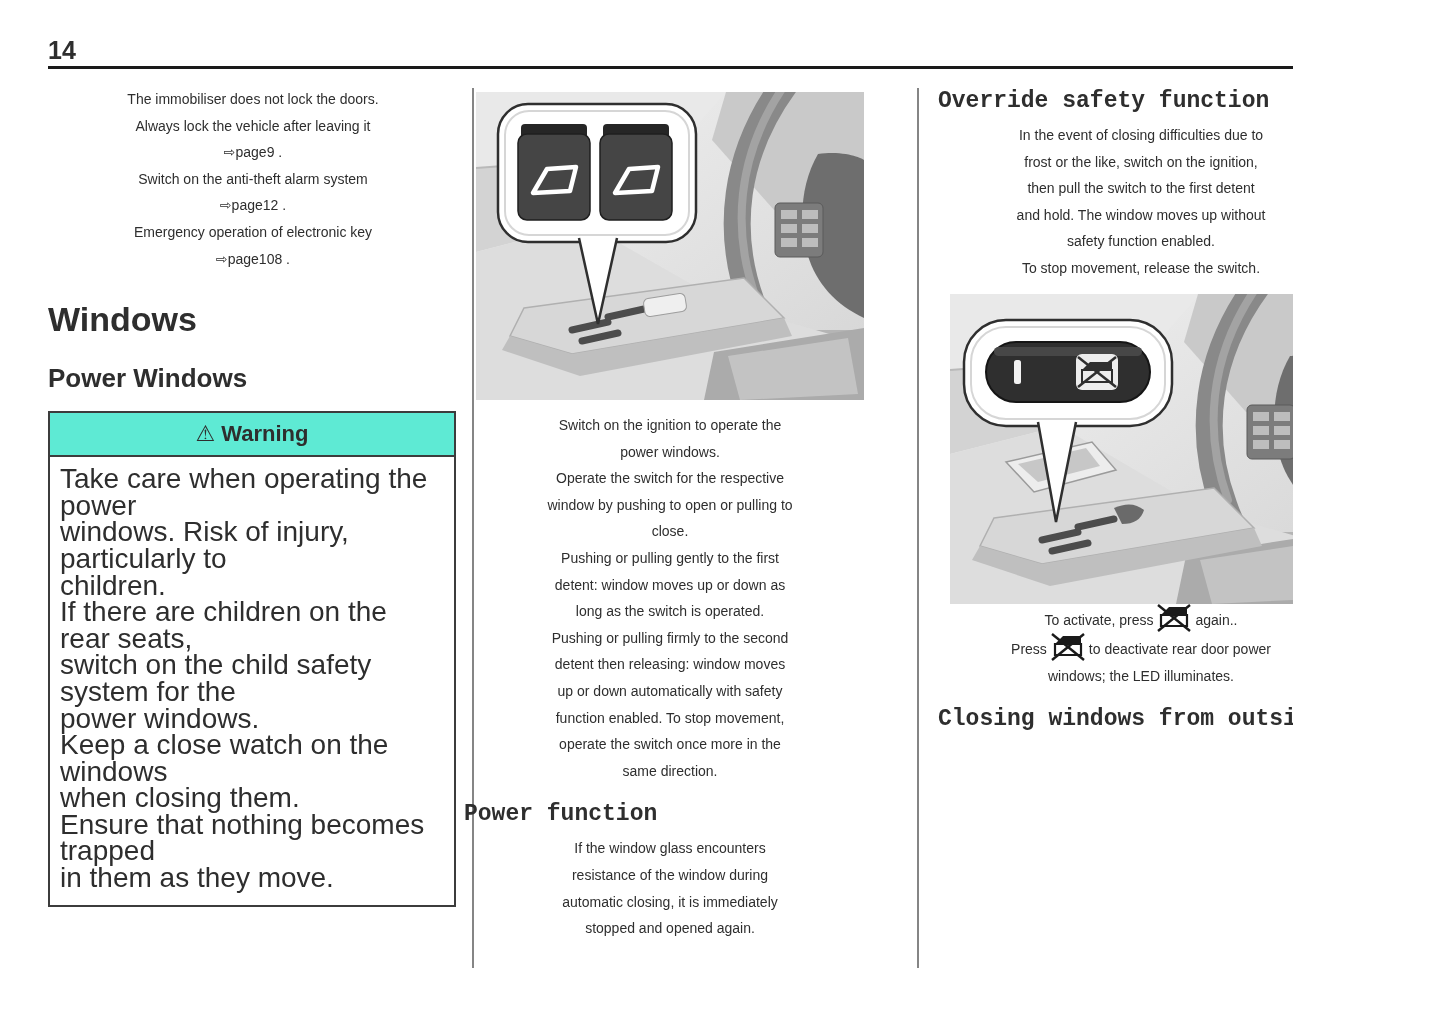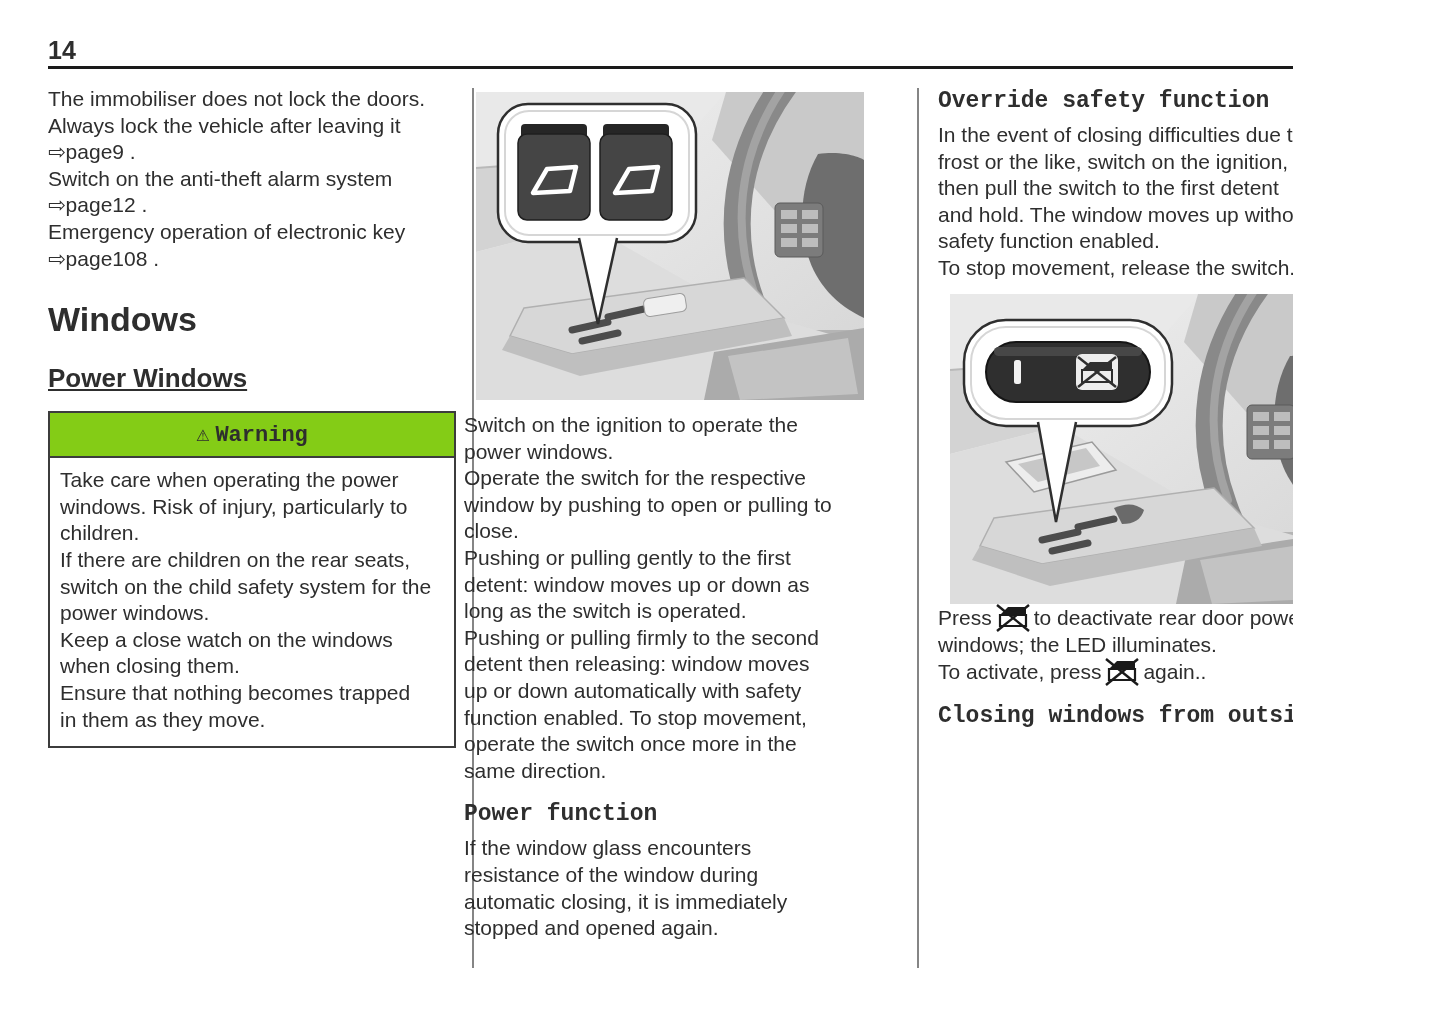--- a/index.html
+++ b/index.html
@@ -13,34 +13,34 @@
   .header-rule{position:absolute;left:48px;top:66px;width:1293px;height:3px;background:#1a1a1a;}
   
   .col{position:absolute;top:86px;}
   .col1{left:48px;width:410px;}
   .col2{left:464px;width:412px;top:88px;}
   .col3{left:938px;width:406px;}
   .vrule{position:absolute;top:88px;width:2px;height:880px;background:#858585;}
   .vrule-1{left:472px;}
   .vrule-2{left:917px;}
 
-  p.body{font-size:21px;line-height:26.6px;margin:0;}
+  p.body{font-size:14px;line-height:26.6px;margin:0;text-align:center;}
   .prewrap{white-space:pre-line;}
 
   h2.big-heading{font-size:34px;font-weight:bold;margin:28px 0 0 0;}
-  h3.sub-heading{font-size:26px;font-weight:bold;margin:24px 0 0 0;text-decoration:underline;}
+  h3.sub-heading{font-size:26px;font-weight:bold;margin:24px 0 0 0;}
   h4.section-heading{font-size:23px;font-weight:bold;margin:17px 0 8px 0;font-family:Liberation Mono, monospace;}
   .col3 h4.first{margin-top:2px;}
 
   
   .warning-box{margin-top:17px;border:2px solid #3c3c3c;width:404px;}
-  .warning-head{background:#84cc16;border-bottom:2px solid #3c3c3c;text-align:center;
-    font-size:22px;font-weight:bold;padding:8px 0;font-family:Liberation Mono, monospace;}
+  .warning-head{background:#5eead4;border-bottom:2px solid #3c3c3c;text-align:center;
+    font-size:22px;font-weight:bold;padding:8px 0;}
   .warning-head .w-icon{font-weight:normal;font-size:22px;margin-right:6px;}
-  .warning-body{padding:9px 10px 13px 10px;font-size:21px;line-height:26.6px;}
+  .warning-body{padding:9px 10px 13px 10px;font-size:28px;line-height:26.6px;}
 
   figure{margin:0;}
   .fig1{margin:4px 0 12px 12px;}
   .fig2{margin:12px 0 0 12px;}
   svg{display:block;}
 
   .press-para{margin-top:24px;}
   .press-para2{margin-top:14px;}
   .inline-icon{display:inline-block;vertical-align:-7px;margin:0 4px;}
 </style>
@@ -251,34 +251,34 @@
             <rect x="126" y="60" width="42" height="36" rx="6" fill="#ededed"></rect>
             <polygon points="132,76 140,68 162,68 162,76" fill="#2f2f2f"></polygon>
             <path d="M132,76 H162 V88 H132 Z" fill="none" stroke="#2f2f2f" stroke-width="2"></path>
             <line x1="128" y1="63" x2="166" y2="93" stroke="#2f2f2f" stroke-width="2.5"></line>
             <line x1="166" y1="63" x2="128" y2="93" stroke="#2f2f2f" stroke-width="2.5"></line>
           </g>
         </g>
       </svg>
     </figure>
 
+    <p class="body press-para2">
+      <span>To activate, press</span><svg class="inline-icon" width="34" height="28" viewBox="0 0 34 28">
+          <polygon points="4,11 12,3 30,3 30,11" fill="#1a1a1a"></polygon>
+          <path d="M4,11 H30 V22 H4 Z" fill="none" stroke="#1a1a1a" stroke-width="2.2"></path>
+          <line x1="1" y1="1" x2="33" y2="27" stroke="#1a1a1a" stroke-width="2.4"></line>
+          <line x1="33" y1="1" x2="1" y2="27" stroke="#1a1a1a" stroke-width="2.4"></line>
+        </svg><span>again..</span>
+    </p>
     <p class="body press-para">
       <span>Press</span><svg class="inline-icon" width="34" height="28" viewBox="0 0 34 28">
           <polygon points="4,11 12,3 30,3 30,11" fill="#1a1a1a"></polygon>
           <path d="M4,11 H30 V22 H4 Z" fill="none" stroke="#1a1a1a" stroke-width="2.2"></path>
           <line x1="1" y1="1" x2="33" y2="27" stroke="#1a1a1a" stroke-width="2.4"></line>
           <line x1="33" y1="1" x2="1" y2="27" stroke="#1a1a1a" stroke-width="2.4"></line>
         </svg><span class="prewrap">to deactivate rear door power
 windows; the LED illuminates.</span>
     </p>
-    <p class="body press-para2">
-      <span>To activate, press</span><svg class="inline-icon" width="34" height="28" viewBox="0 0 34 28">
-          <polygon points="4,11 12,3 30,3 30,11" fill="#1a1a1a"></polygon>
-          <path d="M4,11 H30 V22 H4 Z" fill="none" stroke="#1a1a1a" stroke-width="2.2"></path>
-          <line x1="1" y1="1" x2="33" y2="27" stroke="#1a1a1a" stroke-width="2.4"></line>
-          <line x1="33" y1="1" x2="1" y2="27" stroke="#1a1a1a" stroke-width="2.4"></line>
-        </svg><span>again..</span>
-    </p>
 
     <h4 class="section-heading">Closing windows from outside</h4>
   </div>
 
 </div>
 
 </body></html>

